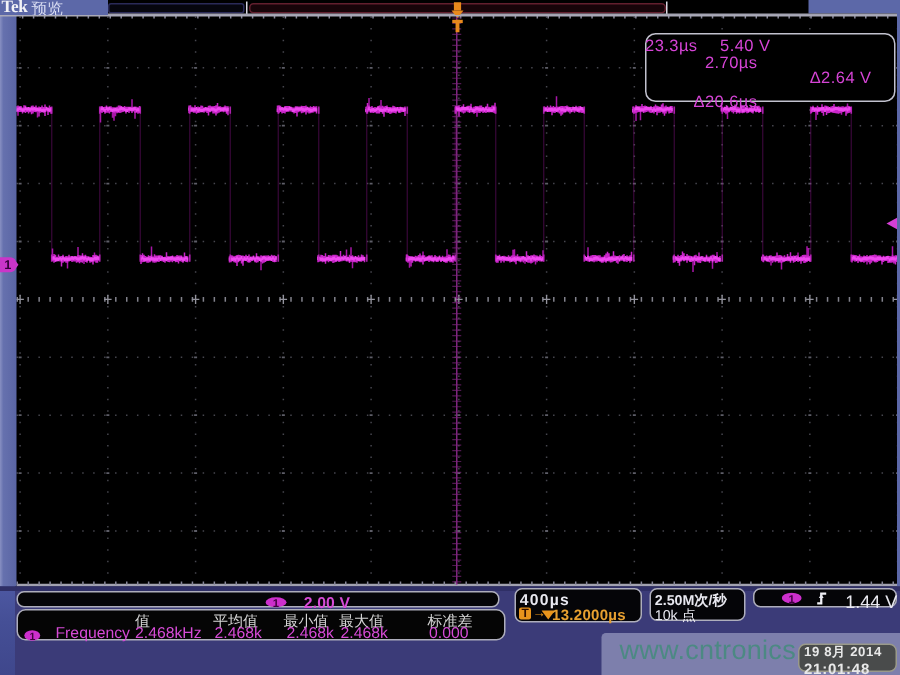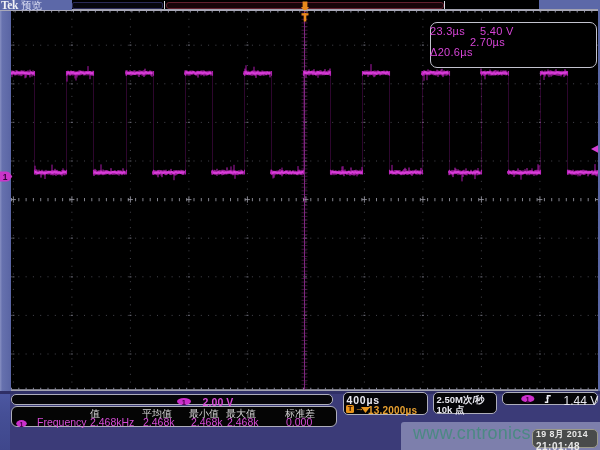--- a/index.html
+++ b/index.html
@@ -70,22 +70,23 @@
 <div class="abs" style="left:597.6px;top:0;width:2.4px;height:391px;background:#5c68a8"></div>
 
 <svg class="abs" width="14" height="12" viewBox="0 0 14 12" style="left:0;top:171px">
 <path d="M0 0.5 H6.5 Q9.5 0.5 10.5 3 L12.3 5.5 L10.5 8 Q9.5 10.5 6.5 10.5 H0 Z" fill="#c935c9"></path>
 <text x="2.8" y="8.6" font-size="8.5" font-weight="bold" fill="#35003a" font-family="Liberation Sans">1</text>
 </svg>
 
 <div class="abs" style="left:430px;top:22px;width:167px;height:45.5px;background:#000;border:1.5px solid #c2c2ce;border-radius:7px"></div>
 <div class="abs mag" style="left:430px;top:25px;width:75px;text-align:left;font-size:11px;letter-spacing:0.3px">23.3µs</div>
 <div class="abs mag" style="left:430px;top:35.5px;width:75px;text-align:right;font-size:11px;letter-spacing:0.3px">2.70µs</div>
-<div class="abs mag" style="left:430px;top:46px;width:75px;font-size:11px;letter-spacing:0.3px">Δ20.6µs</div>
+<div class="abs mag" style="left:430px;top:62px;width:75px;text-align:right;font-size:11px;letter-spacing:0.3px">Δ20.6µs</div>
 <div class="abs mag" style="left:480px;top:25px;width:101px;text-align:left;font-size:11px;letter-spacing:0.3px">5.40 V</div>
+<div class="abs mag" style="left:480px;top:46px;width:101px;text-align:right;font-size:11px;letter-spacing:0.3px">Δ2.64 V</div>
 
 <div class="abs" style="left:0;top:391.3px;width:600px;height:58.7px;background:#3b3b78"></div>
 <div class="abs" style="left:0;top:391.3px;width:9.5px;height:58.7px;background:linear-gradient(180deg,#4d58a2 0%,#454f96 40%,#3f478c 100%)"></div>
 <div class="abs" style="left:0;top:391.3px;width:600px;height:2.5px;background:#2f2f66"></div>
 <div class="abs" style="left:400.5px;top:422.3px;width:199.5px;height:27.7px;background:rgba(225,230,250,0.40);border-radius:3px 0 0 0"></div>
 
 <div class="abs" style="left:10.5px;top:394.3px;width:322px;height:11.2px;background:#050508;border:1.2px solid #aeaebc;border-radius:5px"></div>
 <svg class="abs" width="16" height="8" viewBox="0 0 16 8" style="left:176.5px;top:397.5px">
 <ellipse cx="7" cy="3.5" rx="7" ry="3.4" fill="#cc2fcc"></ellipse>
 <text x="4.8" y="6.6" font-size="7.5" font-weight="bold" fill="#400040" font-family="Liberation Sans">1</text>
@@ -118,21 +119,21 @@
 <div class="abs" style="left:346px;top:404.5px;width:8px;height:8px;background:#e8941c;border-radius:1.5px"></div>
 <div class="abs" style="left:347.7px;top:403.5px;font-size:8px;font-weight:bold;color:#321000">T</div>
 <div class="abs" style="left:355px;top:402.5px;font-size:9px;color:#e8941c">→</div>
 <svg class="abs" width="10" height="8" viewBox="0 0 10 8" style="left:361px;top:405.5px">
       <polygon points="0,1 9,1 4.5,7" fill="#e8941c"></polygon>
     </svg>
 <div class="abs" style="left:368px;top:404.5px;font-size:10px;font-weight:bold;color:#e8a030;letter-spacing:0.2px">13.2000µs</div>
 
 <div class="abs" style="left:433px;top:392px;width:64px;height:22px;background:#050508;border:1.2px solid #aeaebc;border-radius:5px"></div>
 <div class="abs" style="left:436.5px;top:394px;font-size:9.5px;font-weight:bold;color:#e8e8f0;white-space:nowrap">2.50M次/秒</div>
-<div class="abs" style="left:436.5px;top:403.5px;font-size:9.5px;font-weight:bold;color:#e8e8f0;white-space:nowrap">10k 点</div>
+<div class="abs" style="left:436.5px;top:403.5px;font-size:9.5px;font-weight:normal;color:#e8e8f0;white-space:nowrap">10k 点</div>
 
 <div class="abs" style="left:502px;top:392px;width:96px;height:13px;background:#050508;border:1.2px solid #aeaebc;border-radius:5px"></div>
 <svg class="abs" width="14" height="8" viewBox="0 0 14 8" style="left:520.5px;top:395px">
 <ellipse cx="6.8" cy="3.7" rx="6.6" ry="3.6" fill="#cc2fcc"></ellipse>
 <text x="4.6" y="6.8" font-size="7.5" font-weight="bold" fill="#400040" font-family="Liberation Sans">1</text>
 </svg>
 <svg class="abs" width="8" height="10" viewBox="0 0 8 10" style="left:543.5px;top:394px">
 <path d="M0.8 8.2 H3.5 V1.8 H6.8" stroke="#f0f0f6" stroke-width="1.5" fill="none"></path>
 <path d="M3.5 2 l-1.6 2.6 h3.2 z" fill="#e8e8f0"></path>
 </svg>

